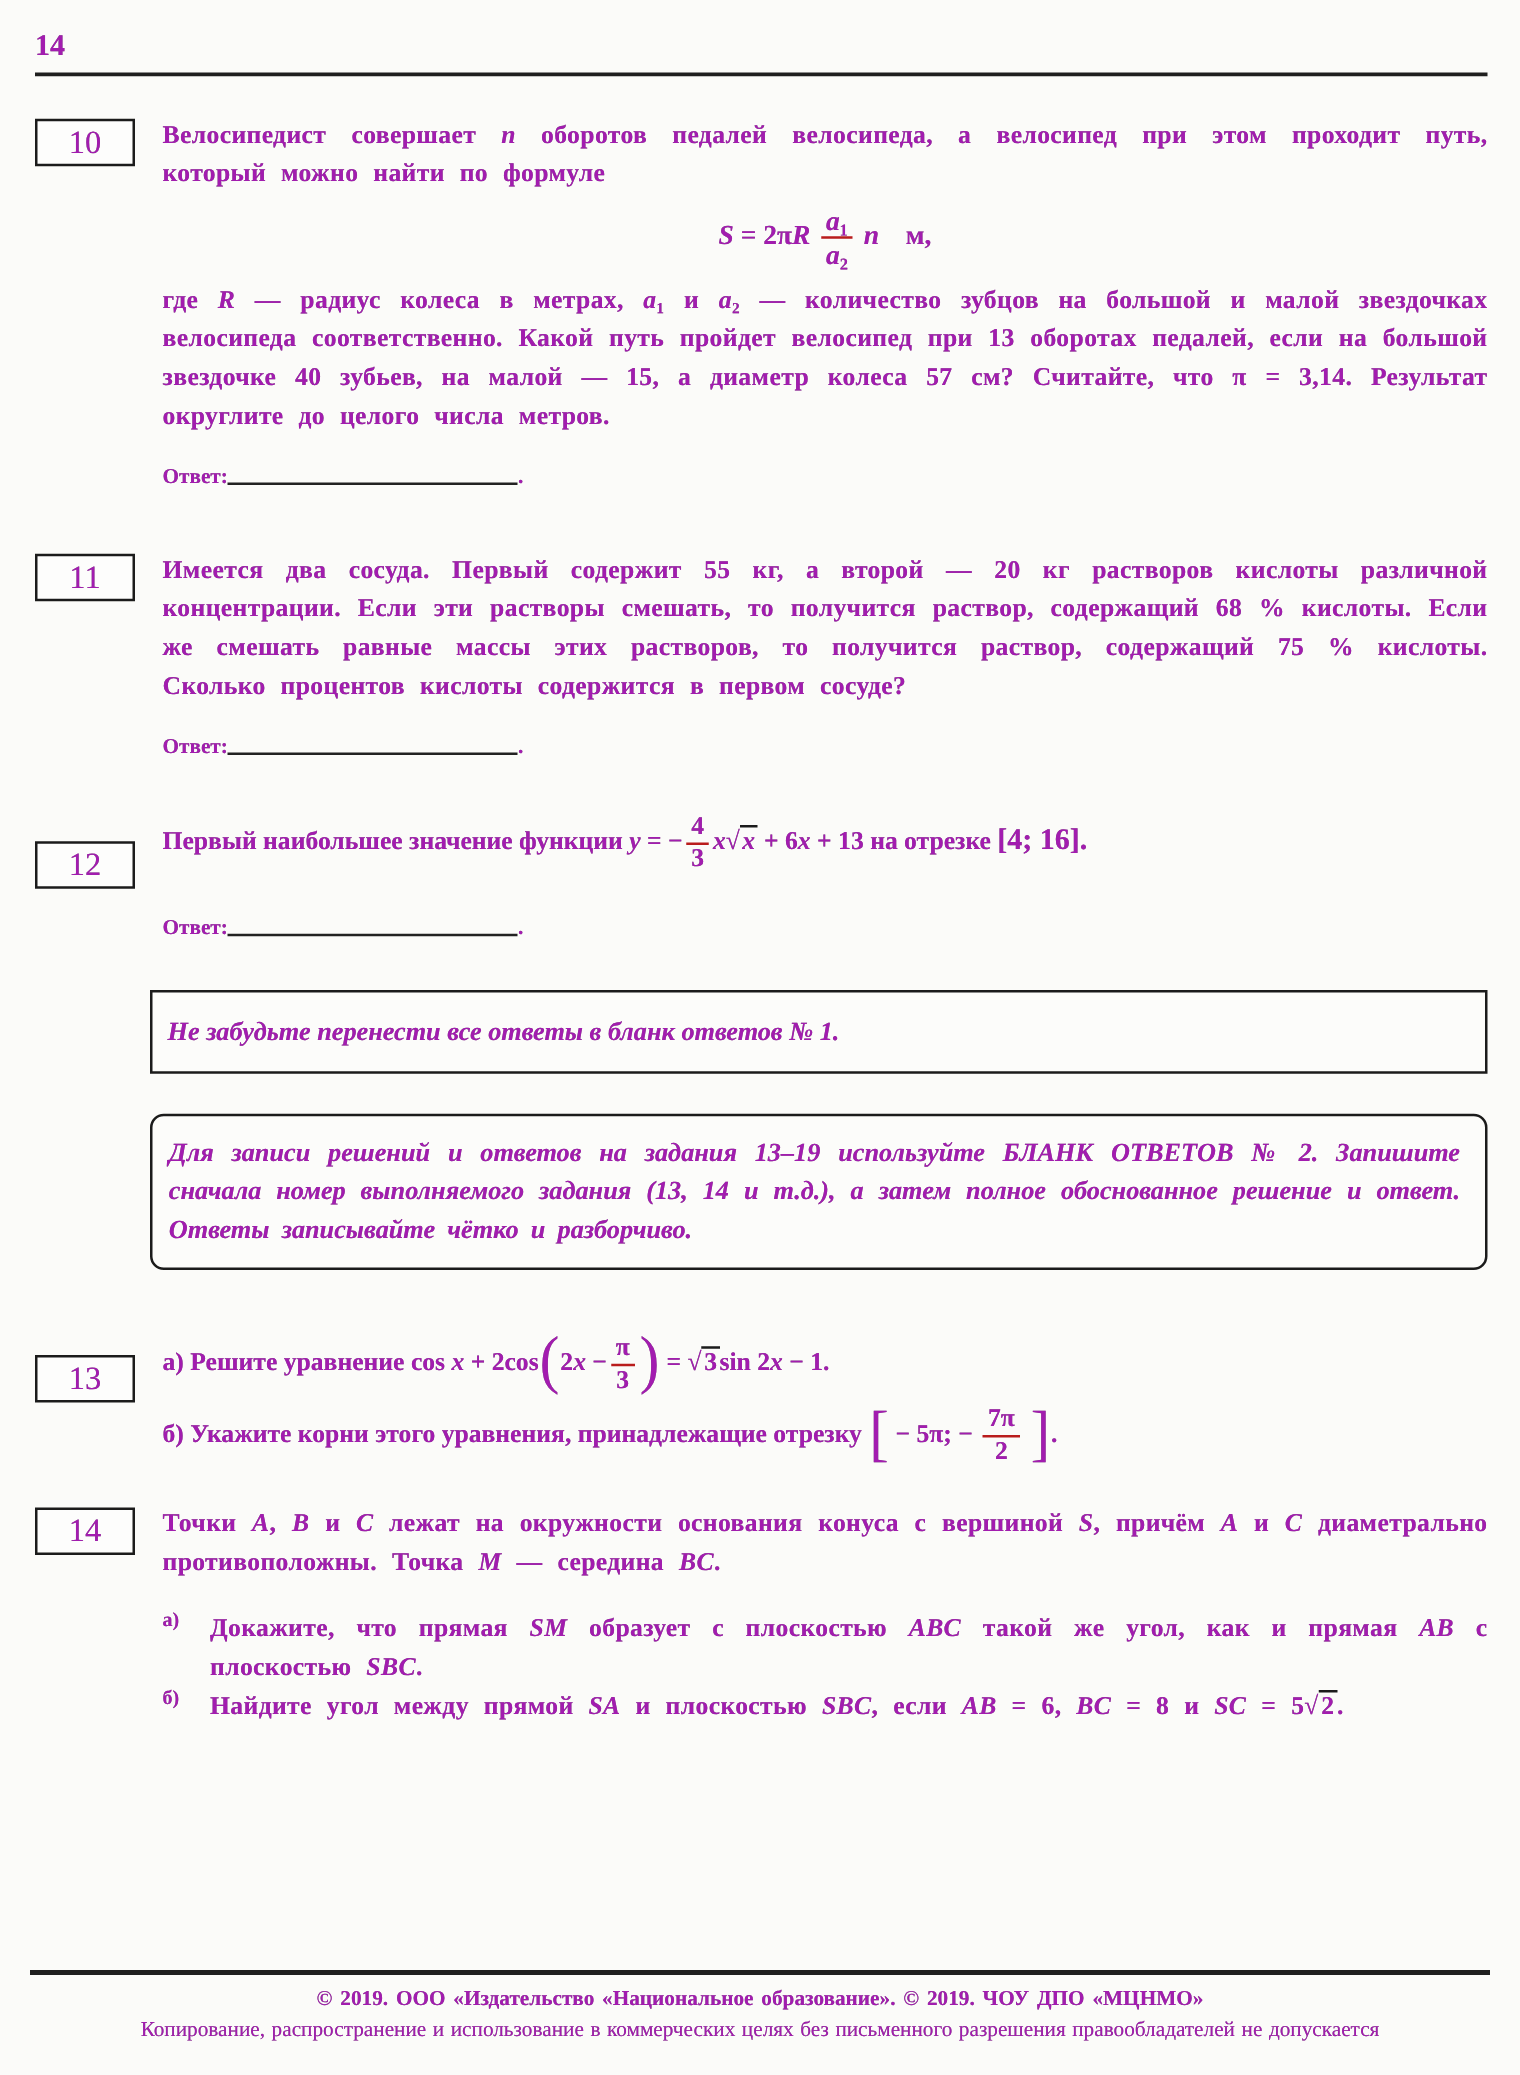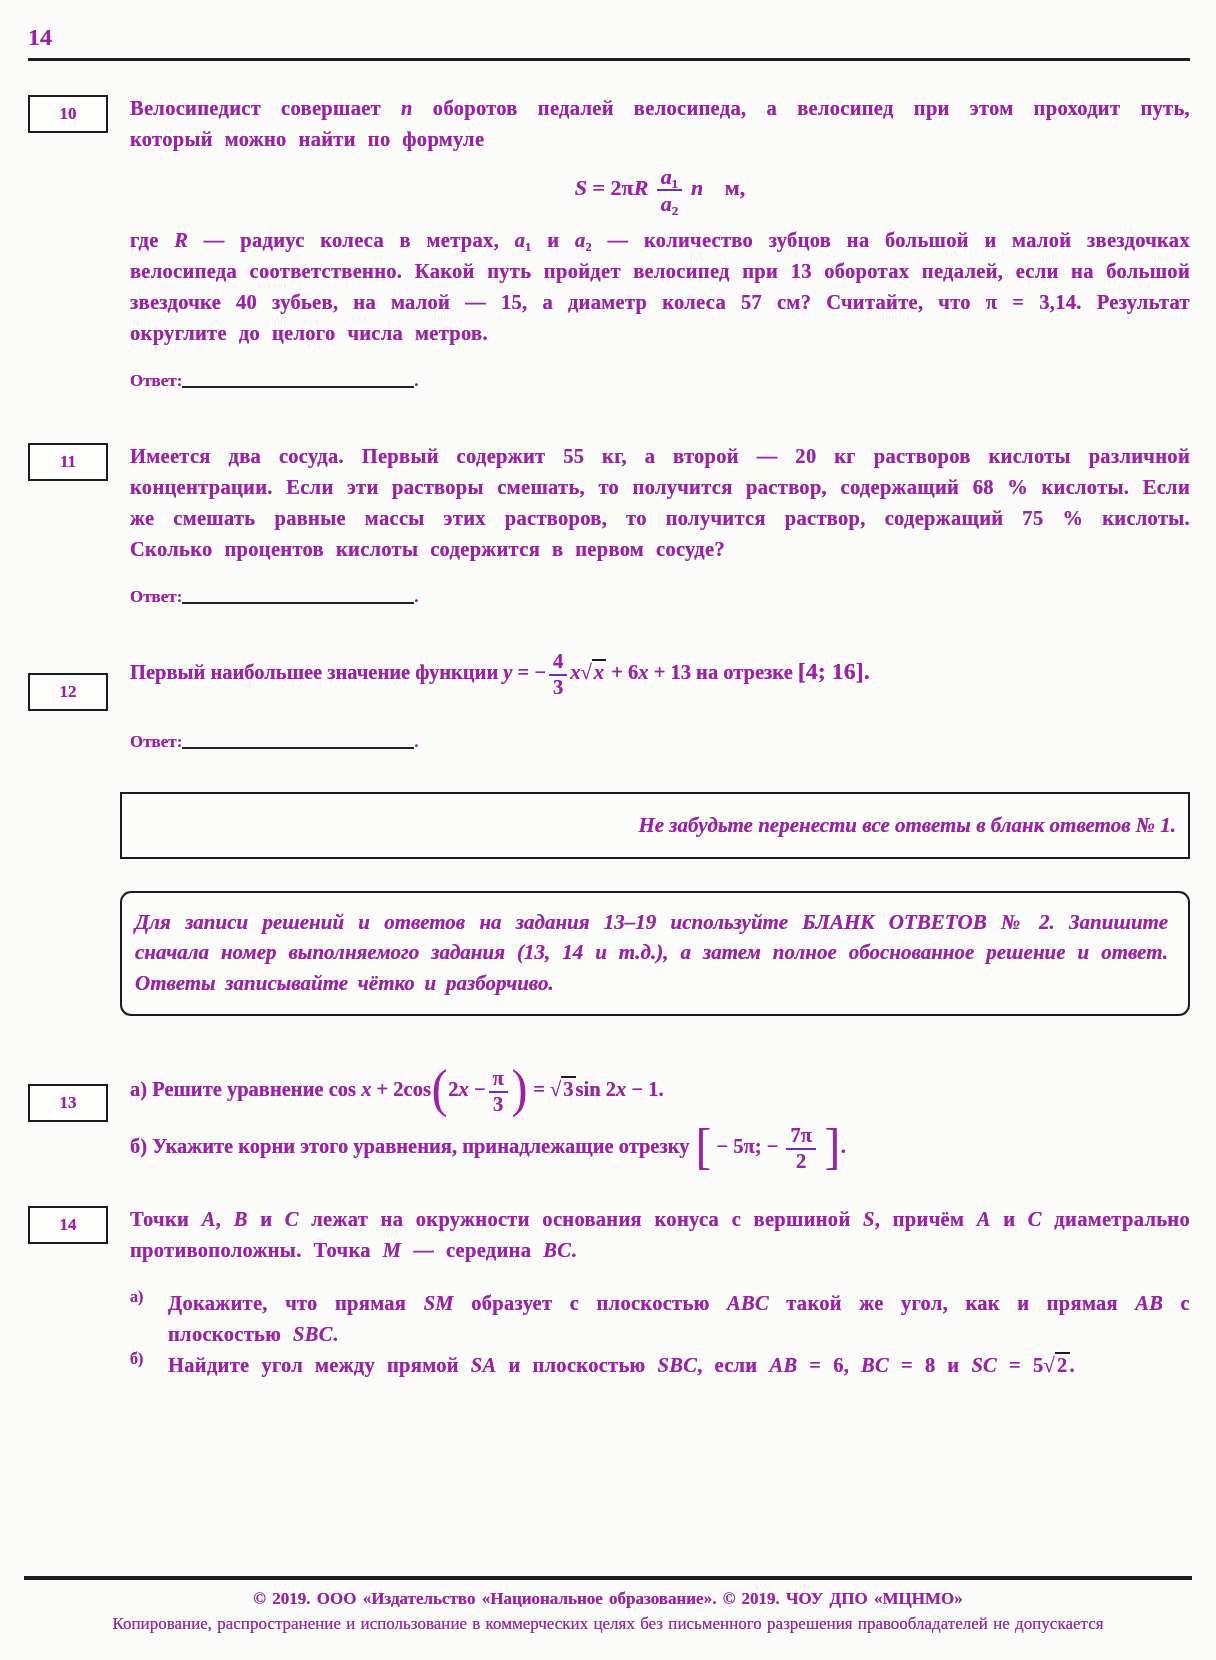--- a/index.html
+++ b/index.html
@@ -12,38 +12,38 @@
   
   .hdr{display:flex;justify-content:space-between;align-items:flex-end;padding:24px 30px 0 28px;}
   .page-num{font-weight:700;font-size:24px;}
   .hdr-title{font-family:"Liberation Sans","DejaVu Sans",sans-serif;font-weight:700;font-size:21px;letter-spacing:.4px;}
   .rule{margin:7px 26px 0 28px;border-top:3px solid #1f1f1f;}
   .content{padding:0 26px 0 28px;}
   
   .prob{display:grid;grid-template-columns:102px 1fr;}
   .numbox{width:80px;height:38px;box-sizing:border-box;border:2.5px solid #1b1b1b;
     display:flex;align-items:center;justify-content:center;
-    font-weight:700;font-size:17px;background:#fdfdfc;margin-top:2px;}
+    font-weight:400;font-size:26px;background:#fdfdfc;margin-top:2px;}
   .numbox.mid{margin-top:22px;}
   .numbox.mid13{margin-top:18px;}
   .ptext{font-size:20.5px;line-height:31px;font-weight:600;text-align:justify;
     word-spacing:6.5px;letter-spacing:.3px;}
   .ptext i, .math i{font-style:italic;}
   
   .formula{ text-align:center;font-size:22px;font-weight:600;margin:10px 0 10px;}
   .frac{display:inline-block;vertical-align:middle;text-align:center;line-height:1.05;margin:0 3px;}
-  .frac .num{display:block;border-bottom:2px solid #6d28d9;padding:0 4px 1px;text-align:right;}
+  .frac .num{display:block;border-bottom:2px solid #b91c1c;padding:0 4px 1px;text-align:right;}
   .frac .den{display:block;padding-top:1px;}
   .unit{margin-left:16px;}
   
   .ans{margin-top:22px;font-size:17px;font-weight:700;}
   .ansline{display:inline-block;width:232px;border-bottom:2.2px solid #222;transform:translateY(2px);}
   
   .notebox{border:2.5px solid #1b1b1b;margin-left:92px;margin-right:0;background:#fcfcfa;}
-  .notebox.center{text-align:right;padding:16px 12px;}
+  .notebox.center{text-align:left;padding:16px 12px;}
   .notebox .nb-text{font-weight:700;font-style:italic;font-size:21px;line-height:30.5px;}
   .notebox.just{padding:14px 20px 16px 13px;}
   .notebox.just .nb-text{display:block;text-align:justify;word-spacing:4.5px;}
   
   .item{font-size:20.5px;line-height:31px;font-weight:600;}
   .math{white-space:nowrap;}
   .bigd{font-family:"Liberation Serif",serif;font-weight:400;vertical-align:middle;line-height:0;display:inline-block;}
   .paren{font-size:52px;transform:scaleX(.9);position:relative;top:-3px;}
   .brack{font-size:50px;transform:scaleX(.92);position:relative;top:-3px;}
   .sqrt{white-space:nowrap;}

